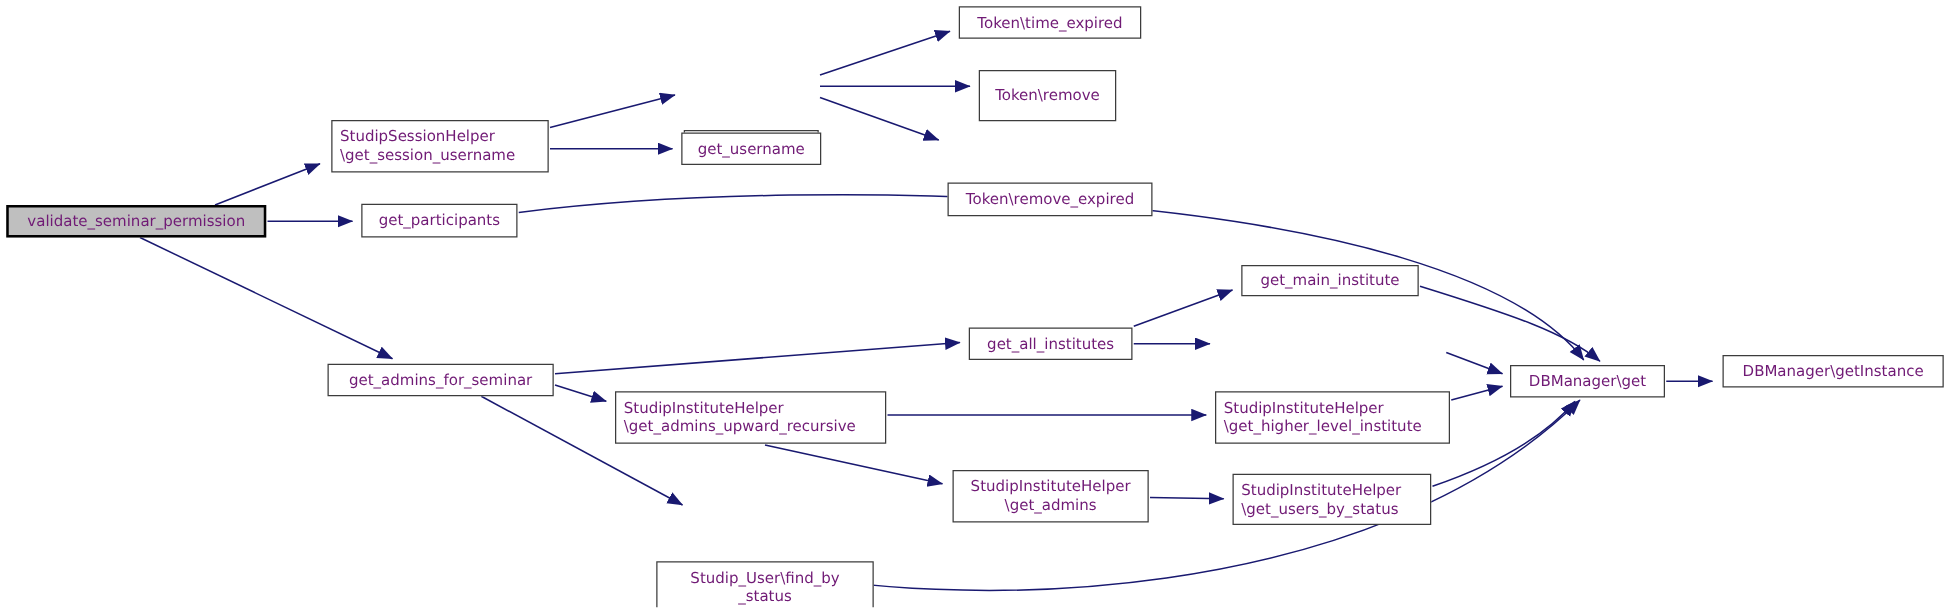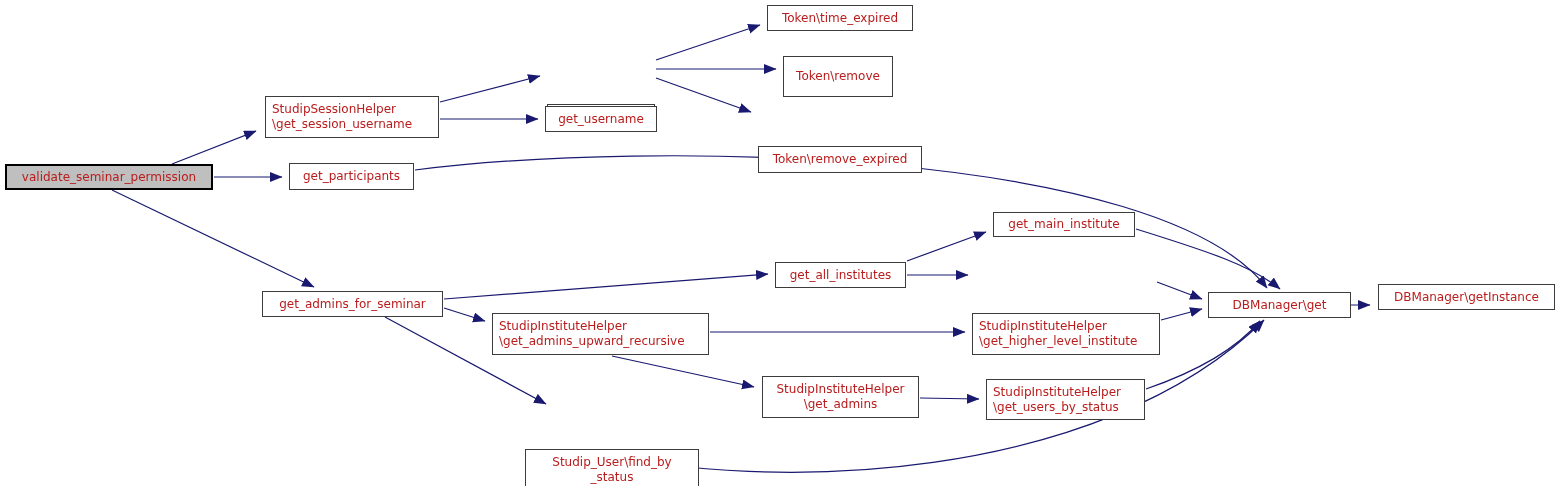--- a/index.html
+++ b/index.html
@@ -14,21 +14,21 @@
   .edges {
     position: absolute;
     left: 0; top: 0;
     width: 1560px; height: 486px;
   }
   .node {
     position: absolute;
     box-sizing: border-box;
     background: #ffffff;
     border: 1px solid #3c3c3c;
-    color: #b91c1c;
+    color: #701a75;
     font-size: 12px;
     line-height: 15px;
     display: flex;
     align-items: center;
     justify-content: center;
     text-align: center;
     white-space: pre-line;
     cursor: pointer;
   }
   .node.al {
@@ -111,17 +111,17 @@
 
   <div class="node" style="left:762px; top:376px; width:157px; height:42px;">StudipInstituteHelper
 \get_admins</div>
 
   <div class="node al" style="left:986px; top:379px; width:159px; height:41px;">StudipInstituteHelper
 \get_users_by_status</div>
 
   <div class="node" style="left:525px; top:409px; width:174px; height:42px;margin-top:40px;">Studip_User\find_by
 _status</div>
 
-  <div class="node" style="left:1208px; top:292px; width:143px; height:26px;">DBManager\get</div>
+  <div class="node" style="left:1208px; top:292px; width:124px; height:26px;">DBManager\get</div>
 
   <div class="node" style="left:1378px; top:284px; width:177px; height:26px;">DBManager\getInstance</div>
 
 </div>
 
 </body></html>

